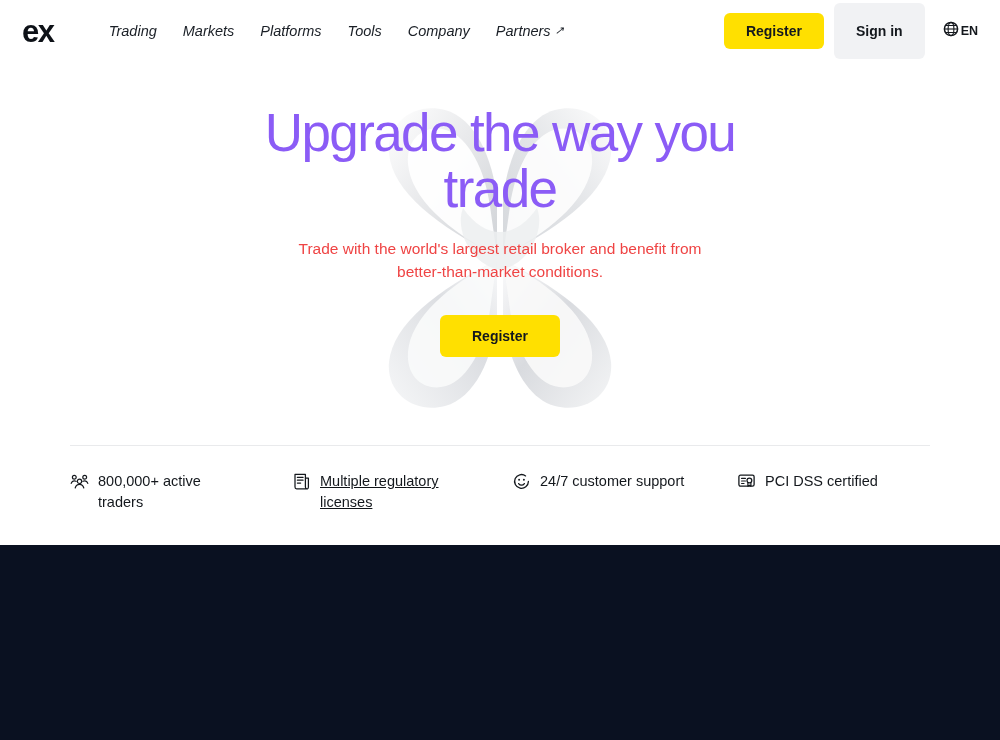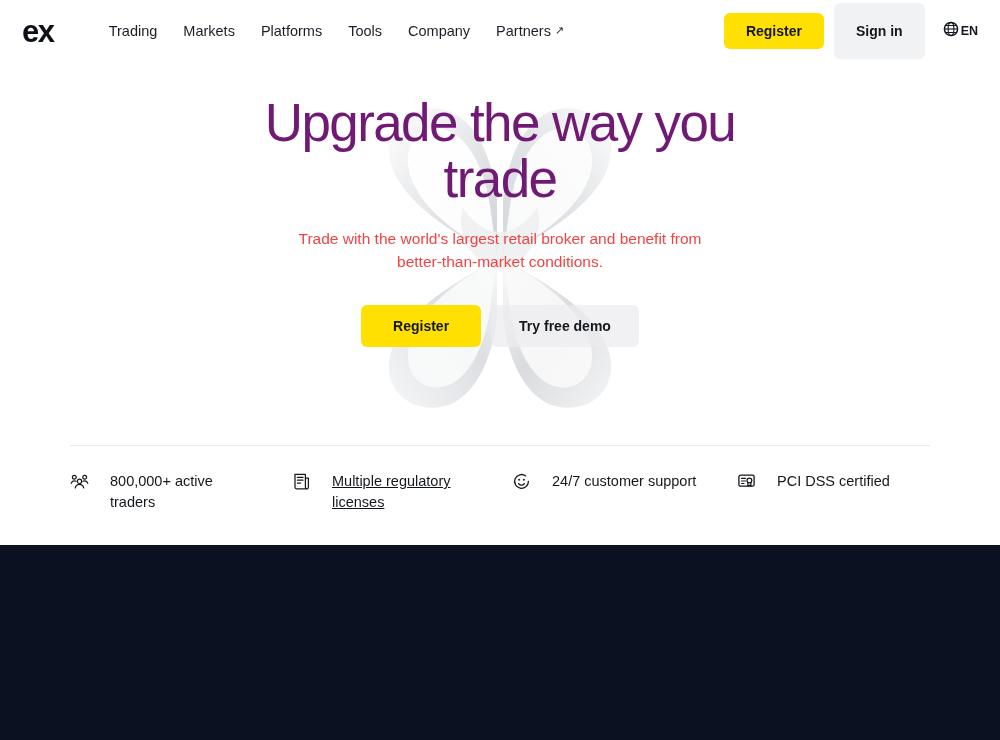--- a/index.html
+++ b/index.html
@@ -57,20 +57,21 @@
   .nav-item {
     font-size: 14.5px;
     color: #1a1f26;
     padding: 8px 13px;
     line-height: 1;
     white-space: nowrap;
     cursor: pointer;
     display: flex;
     align-items: center;
     gap: 4px;
+    font-style: italic;
   }
 
   .ext-arrow {
     font-size: 11px;
     line-height: 1;
     color: #1a1f26;
     position: relative;
     top: -1px;
   }
 
@@ -148,23 +149,23 @@
     width: 1000px;
     padding-top: 33px;
     text-align: center;
   }
 
   .hero-title {
     font-size: 53px;
     font-weight: 400;
     letter-spacing: -1.6px;
     line-height: 1.06;
-    color: #701a75;
+    color: #8b5cf6;
     max-width: 520px;
-    margin: 0 auto;
+    margin: 10px auto;
   }
 
   .hero-sub {
     margin-top: 21px;
     font-size: 15.5px;
     line-height: 1.44;
     color: #ef4444;
     max-width: 440px;
     margin-left: auto;
     margin-right: auto;
@@ -219,21 +220,21 @@
   }
 
   .features {
     display: flex;
     padding-top: 25px;
   }
 
   .feature {
     display: flex;
     align-items: flex-start;
-    gap: 21px;
+    gap: 9px;
   }
 
   .feature:nth-child(1) { width: 222px; }
   .feature:nth-child(2) { width: 220px; text-decoration: underline; }
   .feature:nth-child(3) { width: 225px; }
   .feature:nth-child(4) { width: 193px; }
 
   .feature-icon {
     flex: 0 0 auto;
     width: 19px;
@@ -350,21 +351,20 @@
 
         <path d="M118 120 C 140 152, 170 152, 192 120 C 200 140, 186 176, 155 182 C 124 176, 110 140, 118 120 Z" fill="#eceef0" opacity="0.85"></path>
       </svg>
     </div>
 
     <div class="hero-content">
       <h1 class="hero-title">Upgrade the way you trade</h1>
       <p class="hero-sub">Trade with the world's largest retail broker and benefit from better-than-market conditions.</p>
       <div class="hero-cta">
         <button class="btn-hero-register">Register</button>
-        <button class="btn-hero-demo">Try free demo</button>
       </div>
     </div>
   </section>
 
   <div class="features-wrap">
     <div class="divider"></div>
     <div class="features">
 
       <div class="feature">
         <span class="feature-icon">

